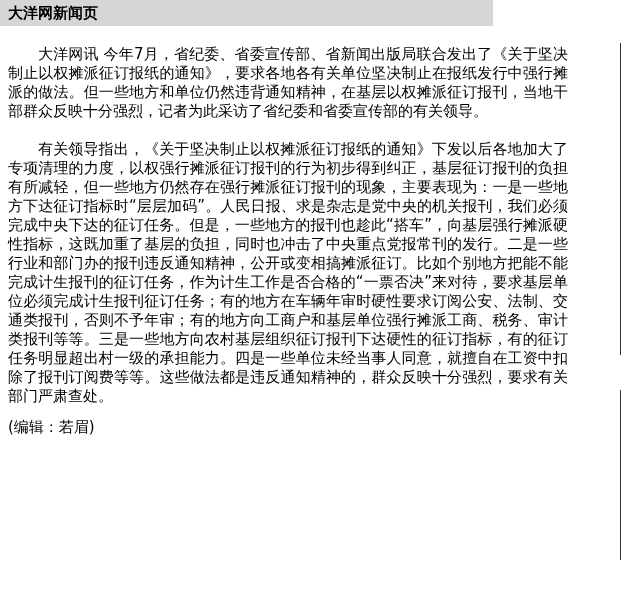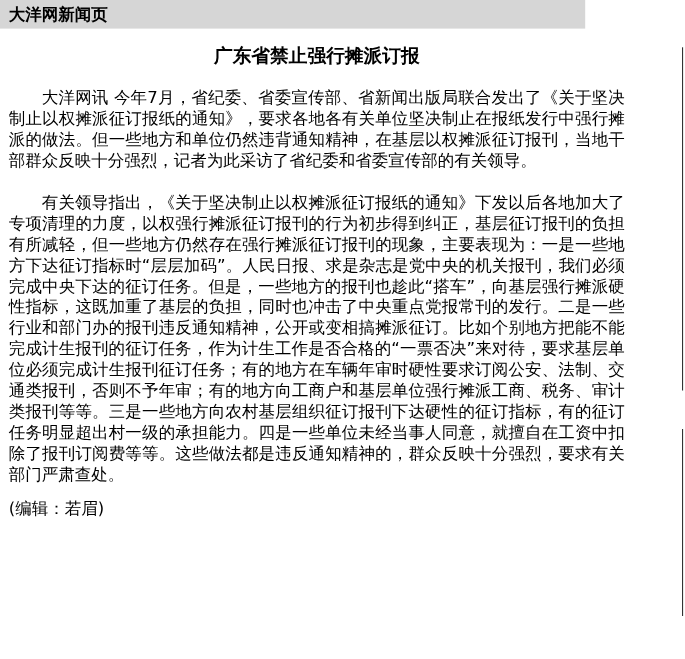--- a/index.html
+++ b/index.html
@@ -6,21 +6,21 @@
   body {
     width: 623px;
     height: 599px;
     background: #ffffff;
     color: #000000;
     font-family: "DejaVu Sans", sans-serif;
     position: relative;
     overflow: hidden;
   }
   .header-bar {
-    width: 532px;
+    width: 493px;
     height: 26px;
     background: #d6d6d6;
     box-sizing: border-box;
     padding-left: 8px;
     font-size: 15px;
     font-weight: bold;
     line-height: 26px;
   }
   .content {
     width: 560px;
@@ -65,21 +65,20 @@
   .vline-bottom { top: 390px; height: 170px; }
 </style>
 </head>
 <body>
 
 <div class="header-bar">
   <span>大洋网新闻页</span>
 </div>
 
 <div class="content">
-  <div class="article-title">广东省禁止强行摊派订报</div>
 
 
   <p class="para">大洋网讯 今年7月，省纪委、省委宣传部、省新闻出版局联合发出了《关于坚决制止以权摊派征订报纸的通知》，要求各地各有关单位坚决制止在报纸发行中强行摊派的做法。但一些地方和单位仍然违背通知精神，在基层以权摊派征订报刊，当地干部群众反映十分强烈，记者为此采访了省纪委和省委宣传部的有关领导。</p>
 
   <p class="para">有关领导指出，《关于坚决制止以权摊派征订报纸的通知》下发以后各地加大了专项清理的力度，以权强行摊派征订报刊的行为初步得到纠正，基层征订报刊的负担有所减轻，但一些地方仍然存在强行摊派征订报刊的现象，主要表现为：一是一些地方下达征订指标时“层层加码”。人民日报、求是杂志是党中央的机关报刊，我们必须完成中央下达的征订任务。但是，一些地方的报刊也趁此“搭车”，向基层强行摊派硬性指标，这既加重了基层的负担，同时也冲击了中央重点党报常刊的发行。二是一些行业和部门办的报刊违反通知精神，公开或变相搞摊派征订。比如个别地方把能不能完成计生报刊的征订任务，作为计生工作是否合格的“一票否决”来对待，要求基层单位必须完成计生报刊征订任务；有的地方在车辆年审时硬性要求订阅公安、法制、交通类报刊，否则不予年审；有的地方向工商户和基层单位强行摊派工商、税务、审计类报刊等等。三是一些地方向农村基层组织征订报刊下达硬性的征订指标，有的征订任务明显超出村一级的承担能力。四是一些单位未经当事人同意，就擅自在工资中扣除了报刊订阅费等等。这些做法都是违反通知精神的，群众反映十分强烈，要求有关部门严肃查处。</p>
 
 </div>
 
 <div class="editor-line">(编辑：若眉)</div>
 

